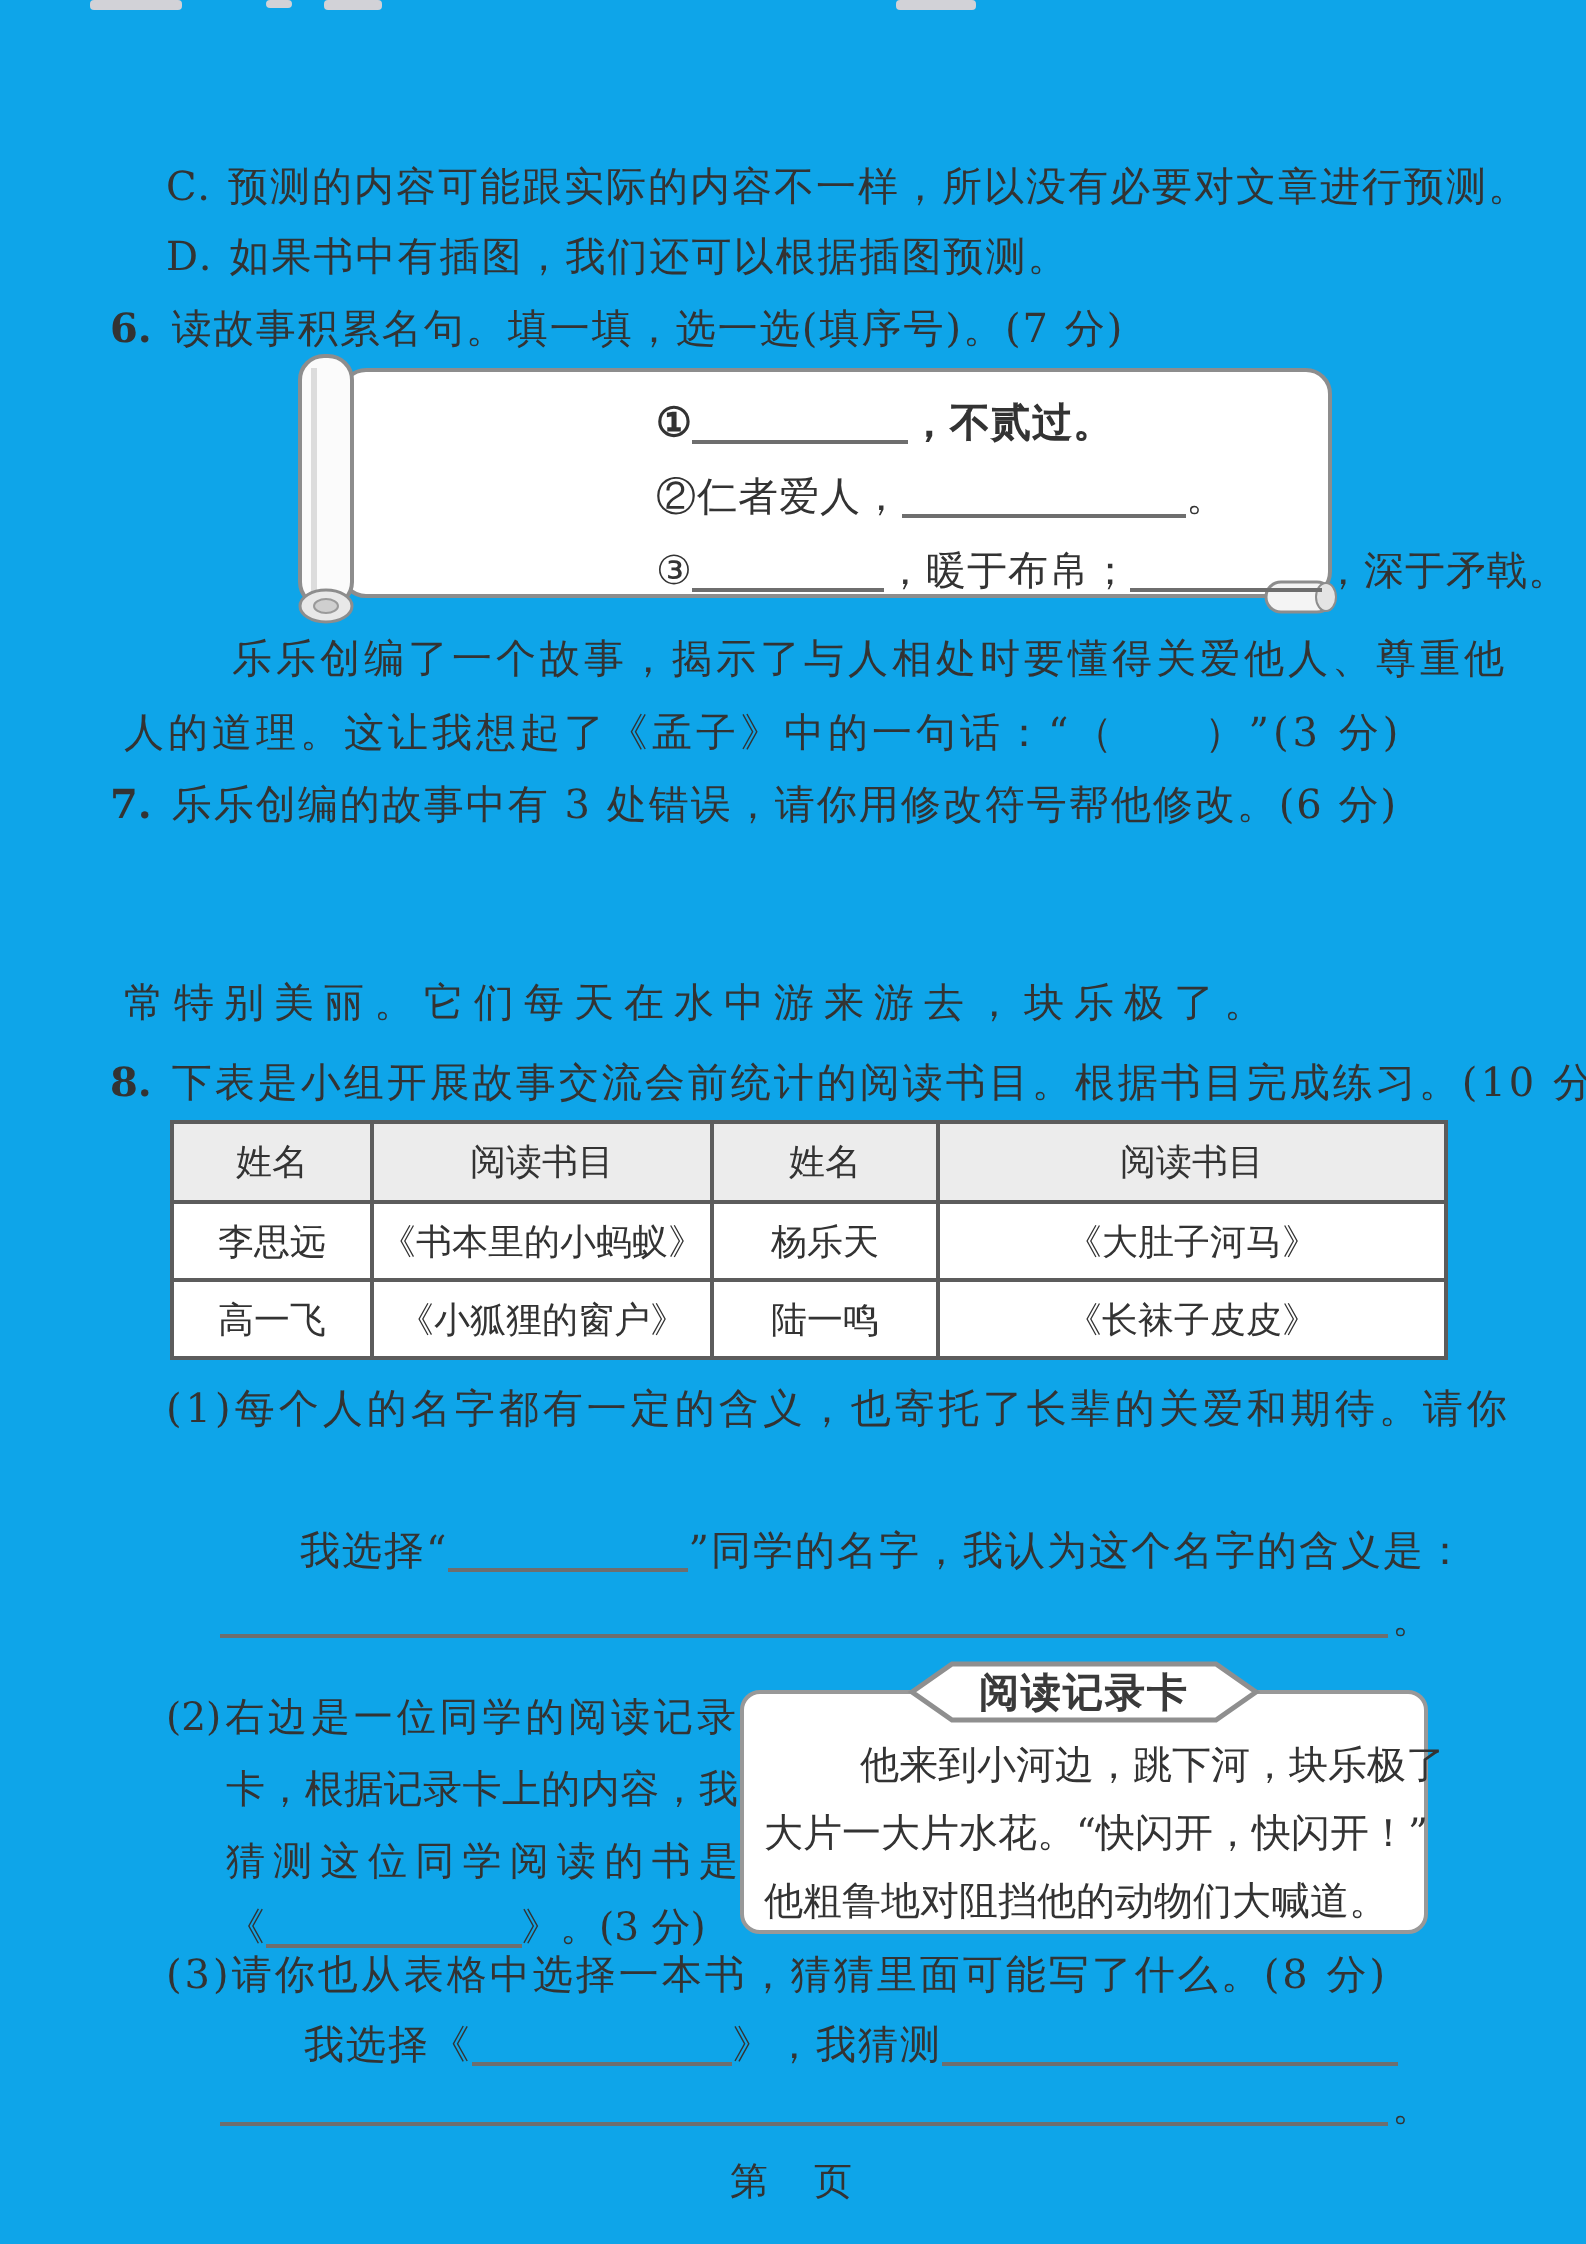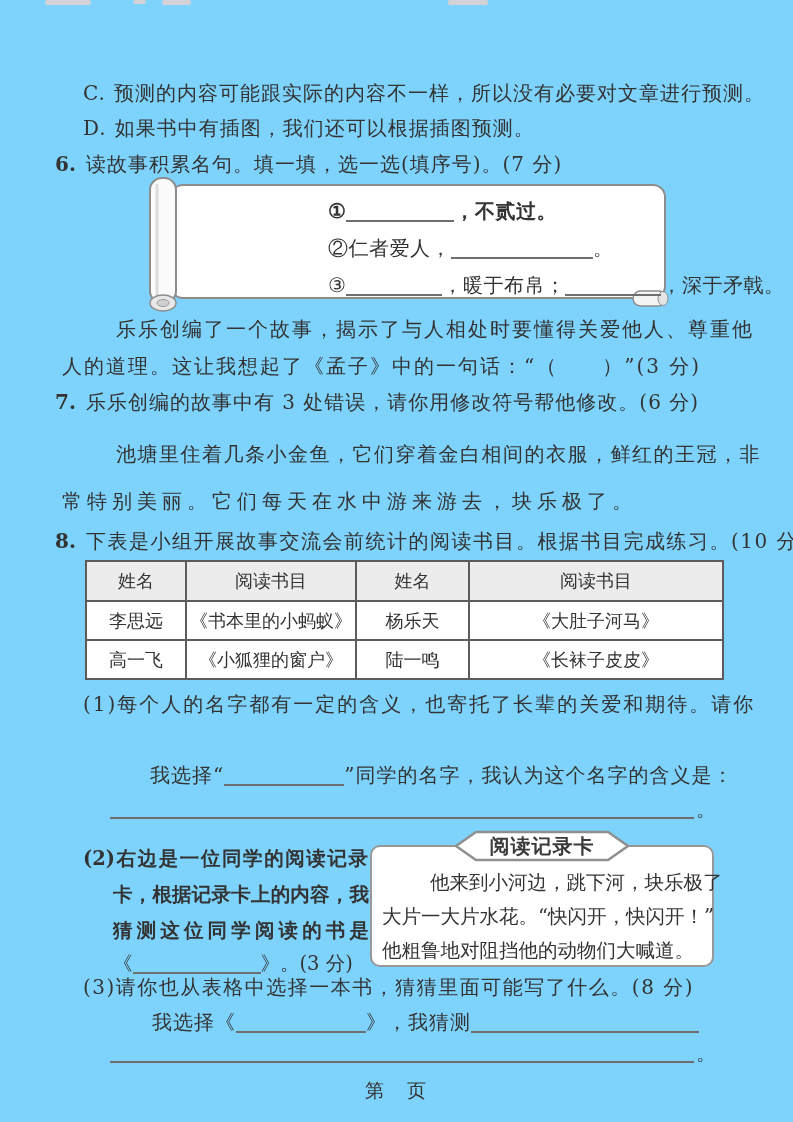--- a/index.html
+++ b/index.html
@@ -1,18 +1,18 @@
 <!DOCTYPE html>
 <html><head>
 <meta charset="utf-8">
 <style>
   html,body { margin:0; padding:0; background:#f2f2f2; }
   #page {
     position:relative; width:793px; height:1122px; margin:0 auto;
-    background:#7dd3fc; overflow:hidden;
+    background:#0ea5e9; overflow:hidden;
     font-family:"DejaVu Serif","Liberation Serif",serif;
     color:#333333;
   }
   .line { position:absolute; font-size:20px; white-space:nowrap; letter-spacing:1px; }
   .sp2 { letter-spacing:2px; }
   .sp5 { letter-spacing:5px; }
   .qnum { font-weight:bold; letter-spacing:0; margin-right:10px; }
   .blank {
     display:inline-block; height:3px;
     border-bottom:2px solid #6e6e6e;
@@ -29,21 +29,21 @@
   #book-table {
     position:absolute; left:85px; top:560px;
     border-collapse:collapse; table-layout:fixed;
     font-size:18px; text-align:center; color:#333;
   }
   #book-table th, #book-table td { border:2px solid #5c5c5c; padding:0; font-weight:normal; }
   #book-table th { height:38px; background:#ececec; }
   #book-table td { height:37px; background:#ffffff; }
 
   
-  .just { text-align:justify; text-align-last:justify;font-weight:bold; }
+  .just { text-align:justify; text-align-last:justify; }
   .sub2-line { position:absolute; font-size:19.5px; letter-spacing:0; }
 
   
   #record-card {
     position:absolute; left:370px; top:845px; width:340px; height:118px;
     border:2px solid #989898; border-radius:10px; background:#fff;
   }
   #record-badge { position:absolute; left:50%; top:-18px; transform:translateX(-50%); width:180px; height:34px; }
   #record-badge .badge-label {
     position:absolute; left:0; top:4px; width:100%; text-align:center;
@@ -95,21 +95,20 @@
       <span>②</span><span>仁者爱人，</span><span class="blank" style="width:142px;"></span><span>。</span>
     </div>
   </div>
 
   <div class="line sp2" style="left:116px; top:316px;">乐乐创编了一个故事，揭示了与人相处时要懂得关爱他人、尊重他</div>
   <div class="line sp2" style="left:62px; top:353px;">人的道理。这让我想起了《孟子》中的一句话：“（　　）”(3 分)</div>
 
   <div class="line" style="left:55px; top:389px;">
     <span class="qnum">7.</span><span>乐乐创编的故事中有 3 处错误，请你用修改符号帮他修改。(6 分)</span>
   </div>
-  <div class="line" style="left:116px; top:441px; letter-spacing:1.5px;">池塘里住着几条小金鱼，它们穿着金白相间的衣服，鲜红的王冠，非</div>
   <div class="line sp5" style="left:62px; top:488px;">常特别美丽。它们每天在水中游来游去，块乐极了。</div>
 
   <div class="line" style="left:55px; top:528px; letter-spacing:1.5px;">
     <span class="qnum">8.</span><span>下表是小组开展故事交流会前统计的阅读书目。根据书目完成练习。(10 分)</span>
   </div>
 
   <table id="book-table">
     <colgroup>
         <col style="width:100px;">
         <col style="width:170px;">

